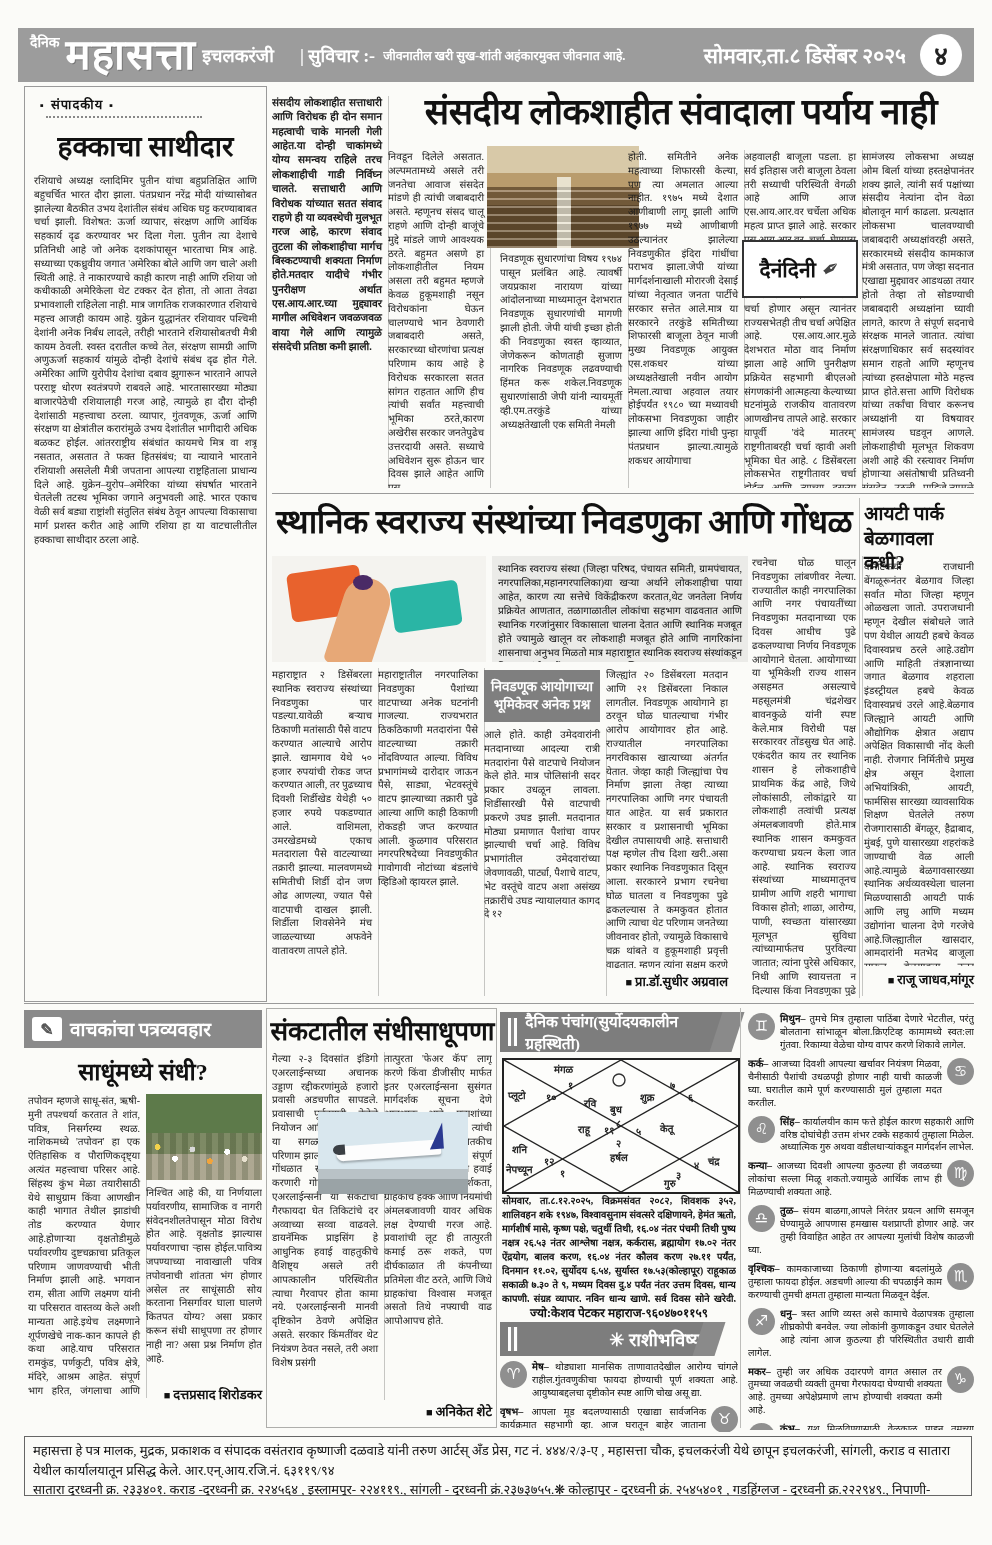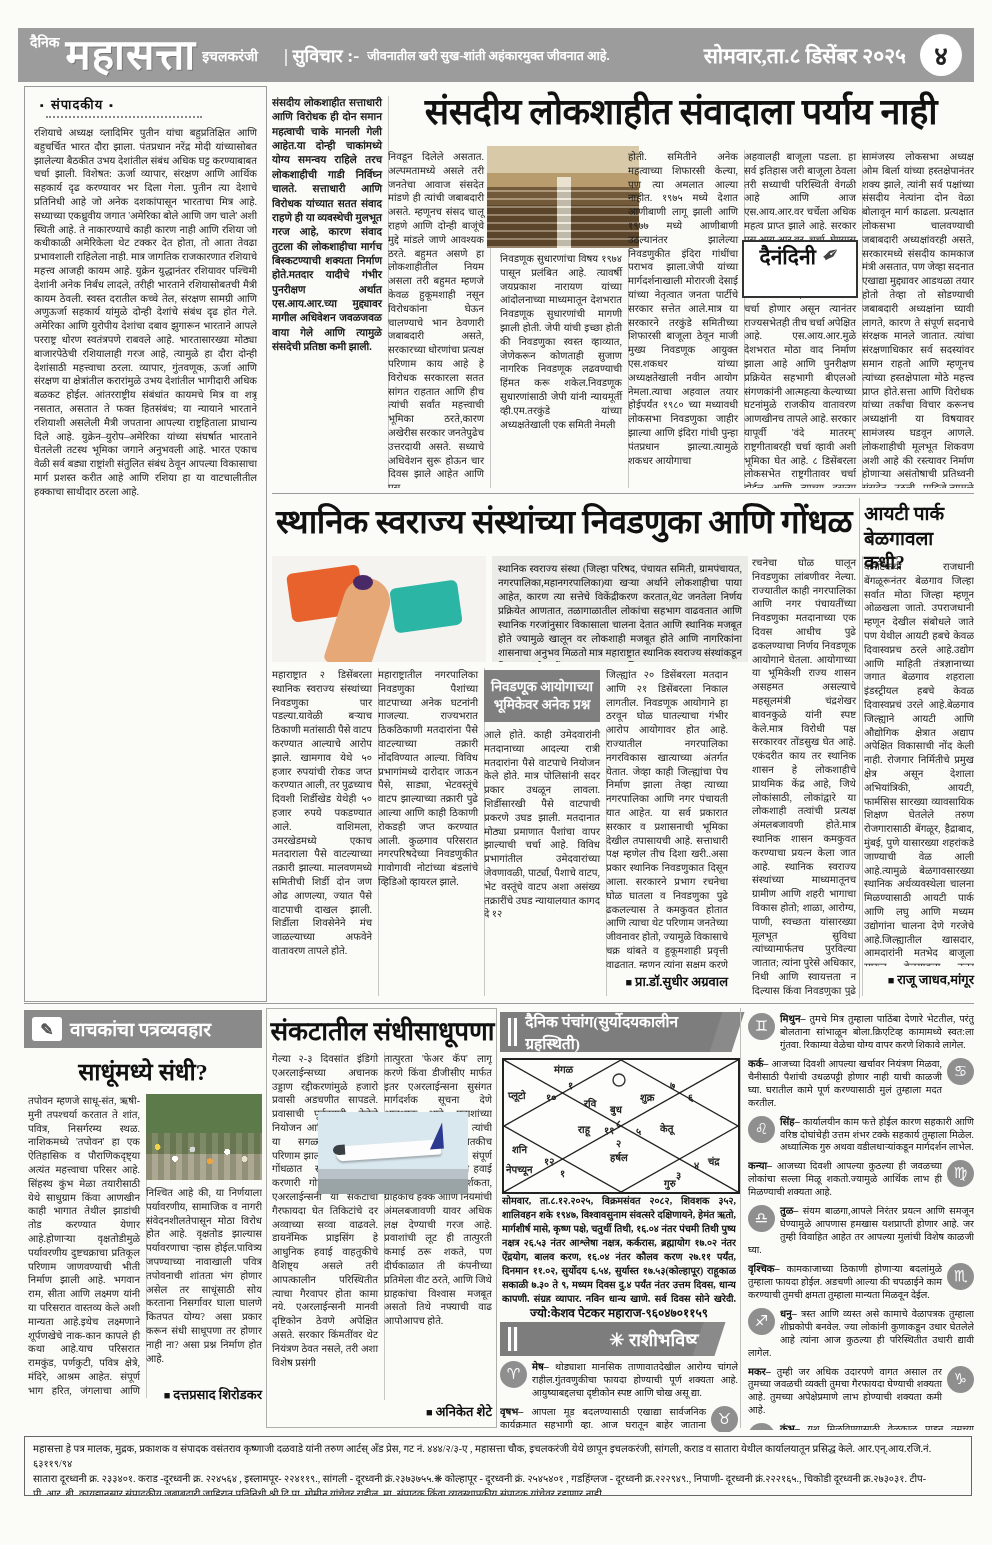--- a/index.html
+++ b/index.html
@@ -7,21 +7,21 @@
        font-family:"Liberation Serif","DejaVu Serif",serif;color:#111;}
   .abs{position:absolute;}
   .col{font-size:10px;line-height:1.38;text-align:justify;overflow:hidden;color:#1c1c1c;}
   .vr{border-right:1px solid #c6c6c3;padding-right:6px;}
   
   .masthead{left:18px;top:28px;width:956px;height:54px;background:#9c9c9c;
             display:flex;align-items:center;padding:0 12px;box-sizing:border-box;color:#fff;}
   .brand-prefix{font-size:14px;font-weight:bold;align-self:flex-start;margin-top:4px;}
   .brand{font-size:42px;font-weight:bold;letter-spacing:1px;margin:0 6px;line-height:1;
          text-shadow:1px 1px 0 #777;}
-  .edition{font-size:14px;font-weight:bold;margin-right:26px;text-align:right;}
+  .edition{font-size:18px;font-weight:bold;margin-right:26px;text-align:right;}
   .quote-label{font-size:18px;font-weight:bold;}
   .quote{font-size:12.5px;margin-left:8px;font-weight:bold;}
   .mh-date{font-size:21px;font-weight:bold;margin-left:auto;}
   .page-circle{width:42px;height:42px;border-radius:50%;background:#fff;color:#222;
                font-size:26px;font-weight:bold;display:flex;align-items:center;justify-content:center;
                margin-left:14px;}
   
   .editorial-box{left:24px;top:86px;width:243px;height:916px;border:1px solid #9a9a9a;
                  box-sizing:border-box;padding:8px 9px;}
   .ed-kicker{font-size:13px;font-weight:bold;letter-spacing:1px;}
@@ -68,59 +68,60 @@
   
   .bar{background:#8a8a8a;color:#fff;font-weight:bold;display:flex;align-items:center;
        padding:0 8px;box-sizing:border-box;}
   .bar.skew:after{content:"";position:absolute;right:-10px;top:0;width:22px;height:100%;
        background:#8a8a8a;transform:skewX(-18deg);}
   .bar .stripes{width:10px;height:70%;margin-right:8px;
        background:repeating-linear-gradient(90deg,#fff 0 3px,#8a8a8a 3px 6px);}
   .icon-box{background:#fff;color:#555;width:30px;height:24px;border-radius:3px;display:flex;
        align-items:center;justify-content:center;font-size:16px;margin-right:8px;}
   
-  .dainandini{border:2px solid #333;background:#fff;display:flex;align-items:flex-start;
+  .dainandini{border:2px solid #333;background:#fff;display:flex;align-items:center;
        justify-content:center;gap:6px;box-sizing:border-box;}
   .dainandini .t{font-size:21px;font-weight:bold;}
   .dainandini .pen{font-size:22px;transform:rotate(-35deg);color:#444;}
   
   .kundali{border:2px solid #222;background:#fdfdfb;}
   .kl{position:absolute;font-size:10px;font-weight:bold;color:#222;white-space:nowrap;}
   .panch-body{font-size:9.7px;font-weight:bold;line-height:1.45;text-align:justify;overflow:hidden;}
   .astro{font-size:12px;font-weight:bold;text-align:center;}
   
   .rz{font-size:9.6px;line-height:1.35;text-align:justify;margin-bottom:5px;overflow:hidden;}
   .rz b{font-size:10px;}
   .zicon{width:27px;height:27px;border-radius:50%;background:#8f8f8f;color:#fff;
          display:block;text-align:center;line-height:27px;font-size:15px;
          font-family:"DejaVu Sans",sans-serif;}
   .zicon.left{float:left;margin:1px 5px 1px 0;}
   .zicon.right{float:right;margin:1px 0 1px 5px;}
   .hline{background:#9a9a9a;height:1px;}
   .vline{background:#bdbdba;width:1px;}
   .footer-box{border:1.5px solid #666;box-sizing:border-box;padding:4px 8px;
-       font-size:10px;line-height:1.5;overflow:hidden;}
+       font-size:13px;line-height:1.5;overflow:hidden;}
   .boxed{border:1px solid #aeaeab;box-sizing:border-box;}
 </style>
 </head>
 <body>
 
 <div class="abs masthead">
   <span class="brand-prefix">दैनिक</span>
   <span class="brand">महासत्ता</span>
   <span class="edition">इचलकरंजी</span>
   <span class="quote-label">| सुविचार :-</span>
   <span class="quote">जीवनातील खरी सुख-शांती अहंकारमुक्त जीवनात आहे.</span>
   <span class="mh-date">सोमवार,ता.८ डिसेंबर २०२५</span>
   <span class="page-circle">४</span>
 </div>
 
 <div class="abs editorial-box">
   <div class="ed-kicker">संपादकीय</div>
   <div class="ed-dots"></div>
+  <div class="ed-head">हक्काचा साथीदार</div>
   <div class="col" style="height:790px;">रशियाचे अध्यक्ष व्लादिमिर पुतीन यांचा बहुप्रतिक्षित आणि बहुचर्चित भारत दौरा झाला. पंतप्रधान नरेंद्र मोदी यांच्यासोबत झालेल्या बैठकीत उभय देशांतील संबंध अधिक घट्ट करण्याबाबत चर्चा झाली. विशेषत: ऊर्जा व्यापार, संरक्षण आणि आर्थिक सहकार्य दृढ करण्यावर भर दिला गेला. पुतीन त्या देशाचे प्रतिनिधी आहे जो अनेक दशकांपासून भारताचा मित्र आहे. सध्याच्या एकध्रुवीय जगात 'अमेरिका बोले आणि जग चाले' अशी स्थिती आहे. ते नाकारण्याचे काही कारण नाही आणि रशिया जो कधीकाळी अमेरिकेला थेट टक्कर देत होता, तो आता तेवढा प्रभावशाली राहिलेला नाही. मात्र जागतिक राजकारणात रशियाचे महत्त्व आजही कायम आहे. युक्रेन युद्धानंतर रशियावर पश्चिमी देशांनी अनेक निर्बंध लादले, तरीही भारताने रशियासोबतची मैत्री कायम ठेवली. स्वस्त दरातील कच्चे तेल, संरक्षण सामग्री आणि अणुऊर्जा सहकार्य यांमुळे दोन्ही देशांचे संबंध दृढ होत गेले. अमेरिका आणि युरोपीय देशांचा दबाव झुगारून भारताने आपले परराष्ट्र धोरण स्वतंत्रपणे राबवले आहे. भारतासारख्या मोठ्या बाजारपेठेची रशियालाही गरज आहे, त्यामुळे हा दौरा दोन्ही देशांसाठी महत्त्वाचा ठरला. व्यापार, गुंतवणूक, ऊर्जा आणि संरक्षण या क्षेत्रांतील करारांमुळे उभय देशांतील भागीदारी अधिक बळकट होईल. आंतरराष्ट्रीय संबंधांत कायमचे मित्र वा शत्रू नसतात, असतात ते फक्त हितसंबंध; या न्यायाने भारताने रशियाशी असलेली मैत्री जपताना आपल्या राष्ट्रहिताला प्राधान्य दिले आहे. युक्रेन–युरोप–अमेरिका यांच्या संघर्षात भारताने घेतलेली तटस्थ भूमिका जगाने अनुभवली आहे. भारत एकाच वेळी सर्व बड्या राष्ट्रांशी संतुलित संबंध ठेवून आपल्या विकासाचा मार्ग प्रशस्त करीत आहे आणि रशिया हा या वाटचालीतील हक्काचा साथीदार ठरला आहे.</div>
 </div>
 
 <div class="abs lead-head" style="left:388px;top:90px;width:586px;">संसदीय लोकशाहीत संवादाला पर्याय नाही</div>
 <div class="abs col boldcol vr" style="left:272px;top:96px;width:110px;height:392px;">संसदीय लोकशाहीत सत्ताधारी आणि विरोधक ही दोन समान महत्वाची चाके मानली गेली आहेत.या दोन्ही चाकांमध्ये योग्य समन्वय राहिले तरच लोकशाहीची गाडी निर्विघ्न चालते. सत्ताधारी आणि विरोधक यांच्यात सतत संवाद राहणे ही या व्यवस्थेची मुलभूत गरज आहे, कारण संवाद तुटला की लोकशाहीचा मार्गच बिस्कटण्याची शक्यता निर्माण होते.मतदार यादीचे गंभीर पुनरीक्षण अर्थात एस.आय.आर.च्या मुद्द्यावर मागील अधिवेशन जवळजवळ वाया गेले आणि त्यामुळे संसदेची प्रतिष्ठा कमी झाली.</div>
 <div class="abs col vr" style="left:388px;top:150px;width:96px;height:338px;">निवडून दिलेले असतात. अल्पमतामध्ये असले तरी जनतेचा आवाज संसदेत मांडणे ही त्यांची जबाबदारी असते. म्हणूनच संसद चालू राहणे आणि दोन्ही बाजूंचे मुद्दे मांडले जाणे आवश्यक ठरते. बहुमत असणे हा लोकशाहीतील नियम असला तरी बहुमत म्हणजे केवळ हुकूमशाही नसून विरोधकांना घेऊन चालण्याचे भान ठेवणारी जबाबदारी असते, सरकारच्या धोरणांचा प्रत्यक्ष परिणाम काय आहे हे विरोधक सरकारला सतत सांगत राहतात आणि हीच त्यांची सर्वांत महत्त्वाची भूमिका ठरते,कारण अखेरीस सरकार जनतेपुढेच उत्तरदायी असते. सध्याचे अधिवेशन सुरू होऊन चार दिवस झाले आहेत आणि एस.</div>
 <div class="abs photo parliament" style="left:487px;top:146px;width:152px;height:102px;">
   <div class="aisle"></div>
   <div class="benches"></div>
 </div>

